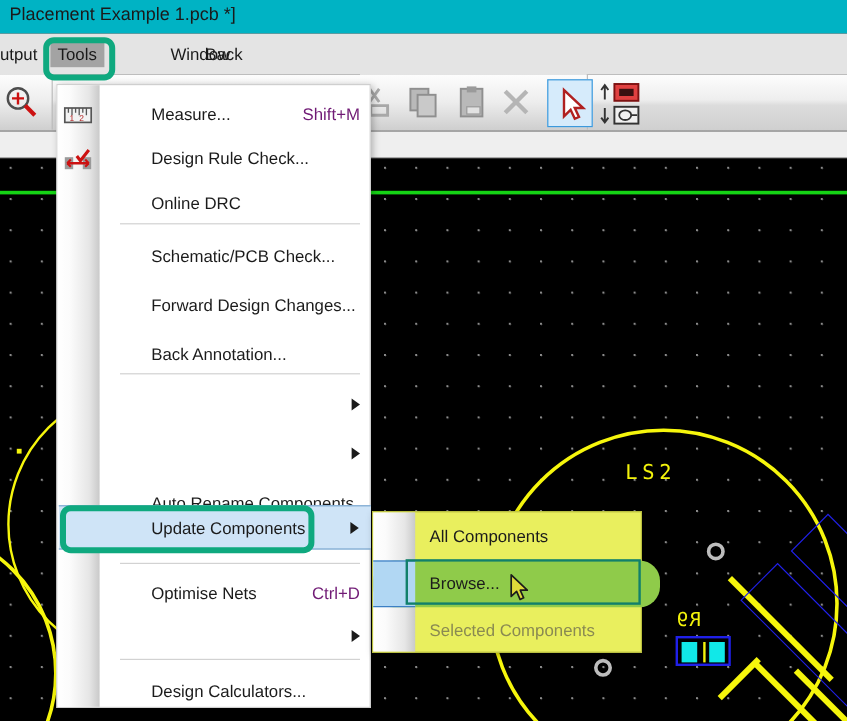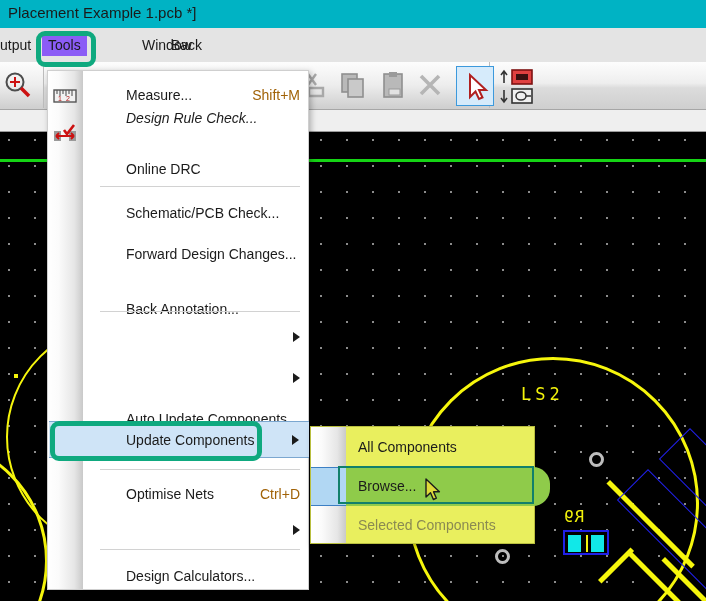--- a/index.html
+++ b/index.html
@@ -24,21 +24,21 @@
   
   .menubar {
     position: absolute; left: 0; top: 28px; width: 706px; height: 34px;
     background: #e4e4e4;
   }
   .menu-item {
     position: absolute; top: 6px; height: 22px;
     font-size: 14px; color: #1a1a1a; line-height: 22px;
     padding: 0 6px; white-space: nowrap;
   }
-  .menu-item.open { background: #8b5cf6; }
+  .menu-item.open { background: #a3a3a3; }
 
   
   .ring {
     position: absolute;
     border: 5px solid #0fa97f;
     border-radius: 9px;
     box-sizing: border-box;
     pointer-events: none;
   }
   .ring.r-tools { left: 36px; top: 31px; width: 60px; height: 36px; }
@@ -144,21 +144,21 @@
   }
   .dd-gutter {
     position: absolute; left: 0; top: 0; width: 35px; height: 100%;
     background: linear-gradient(to right, #ffffff 0%, #fbfbfb 30%, #e6e6e6 75%, #c9c9c9 100%);
   }
   .dd-item {
     position: absolute; left: 36px; width: 226px; height: 37px;
     font-size: 14px; color: #1b1b1b; line-height: 37px;
   }
   .dd-item .lab { position: absolute; left: 42px; top: 0; white-space: nowrap; }
-  .dd-item .acc { position: absolute; right: 10px; top: 0; color: #a16207; }
+  .dd-item .acc { position: absolute; right: 10px; top: 0; color: #701a75; }
   .dd-item .arr {
     position: absolute; right: 10px; top: 13px;
     width: 0; height: 0; border-left: 7px solid #1b1b1b;
     border-top: 5px solid transparent; border-bottom: 5px solid transparent;
   }
   .dd-item.hl {
     left: 1px; width: 260px; background: #cfe4f7;
     border-top: 1px solid #7ba7d0; border-bottom: 1px solid #7ba7d0;
   }
   .dd-item.hl .lab { left: 77px; }
@@ -322,50 +322,50 @@
 
     <div class="dd-ico" style="top:50px;">
       <svg viewBox="0 0 26 26" width="26" height="26">
         <rect x="2" y="10" width="7" height="10" fill="#9a9a9a"></rect>
         <rect x="17" y="10" width="7" height="10" fill="#9a9a9a"></rect>
         <path d="M4 15h18" stroke="#cc1111" stroke-width="2"></path>
         <path d="M4 15l3-3M4 15l3 3M22 15l-3-3M22 15l-3 3" stroke="#cc1111" stroke-width="1.8" fill="none"></path>
         <path d="M12 9l3 4 7-9" stroke="#cc1111" stroke-width="2.6" fill="none"></path>
       </svg>
     </div>
-    <div class="dd-item" style="top:29px;font-style:italic;">
+    <div class="dd-item" style="top:43px;">
       <span class="lab">Design Rule Check...</span>
     </div>
 
     <div class="dd-item" style="top:80px;">
       <span class="lab">Online DRC</span>
     </div>
 
     <div class="dd-sep" style="top:115px;"></div>
 
     <div class="dd-item" style="top:124px;text-align:right;">
       <span class="lab">Schematic/PCB Check...</span>
     </div>
     <div class="dd-item" style="top:165px;">
       <span class="lab">Forward Design Changes...</span>
     </div>
-    <div class="dd-item" style="top:220px;">
+    <div class="dd-item" style="top:206px;">
       <span class="lab">Back Annotation...</span>
     </div>
 
     <div class="dd-sep" style="top:240px;"></div>
 
     <div class="dd-item" style="top:248px;">
       <span class="arr"></span>
     </div>
     <div class="dd-item" style="top:289px;">
       <span class="arr"></span>
     </div>
     <div class="dd-item" style="top:330px;">
-      <span class="lab">Auto Update Components...</span>
+      <span class="lab">Auto Rename Components...</span>
     </div>
 
     <div class="dd-item hl" style="top:350px;">
       <span class="lab">Update Components</span>
       <span class="arr"></span>
     </div>
 
     <div class="dd-sep" style="top:398px;"></div>
 
     <div class="dd-item" style="top:405px;padding-left:47px;">

